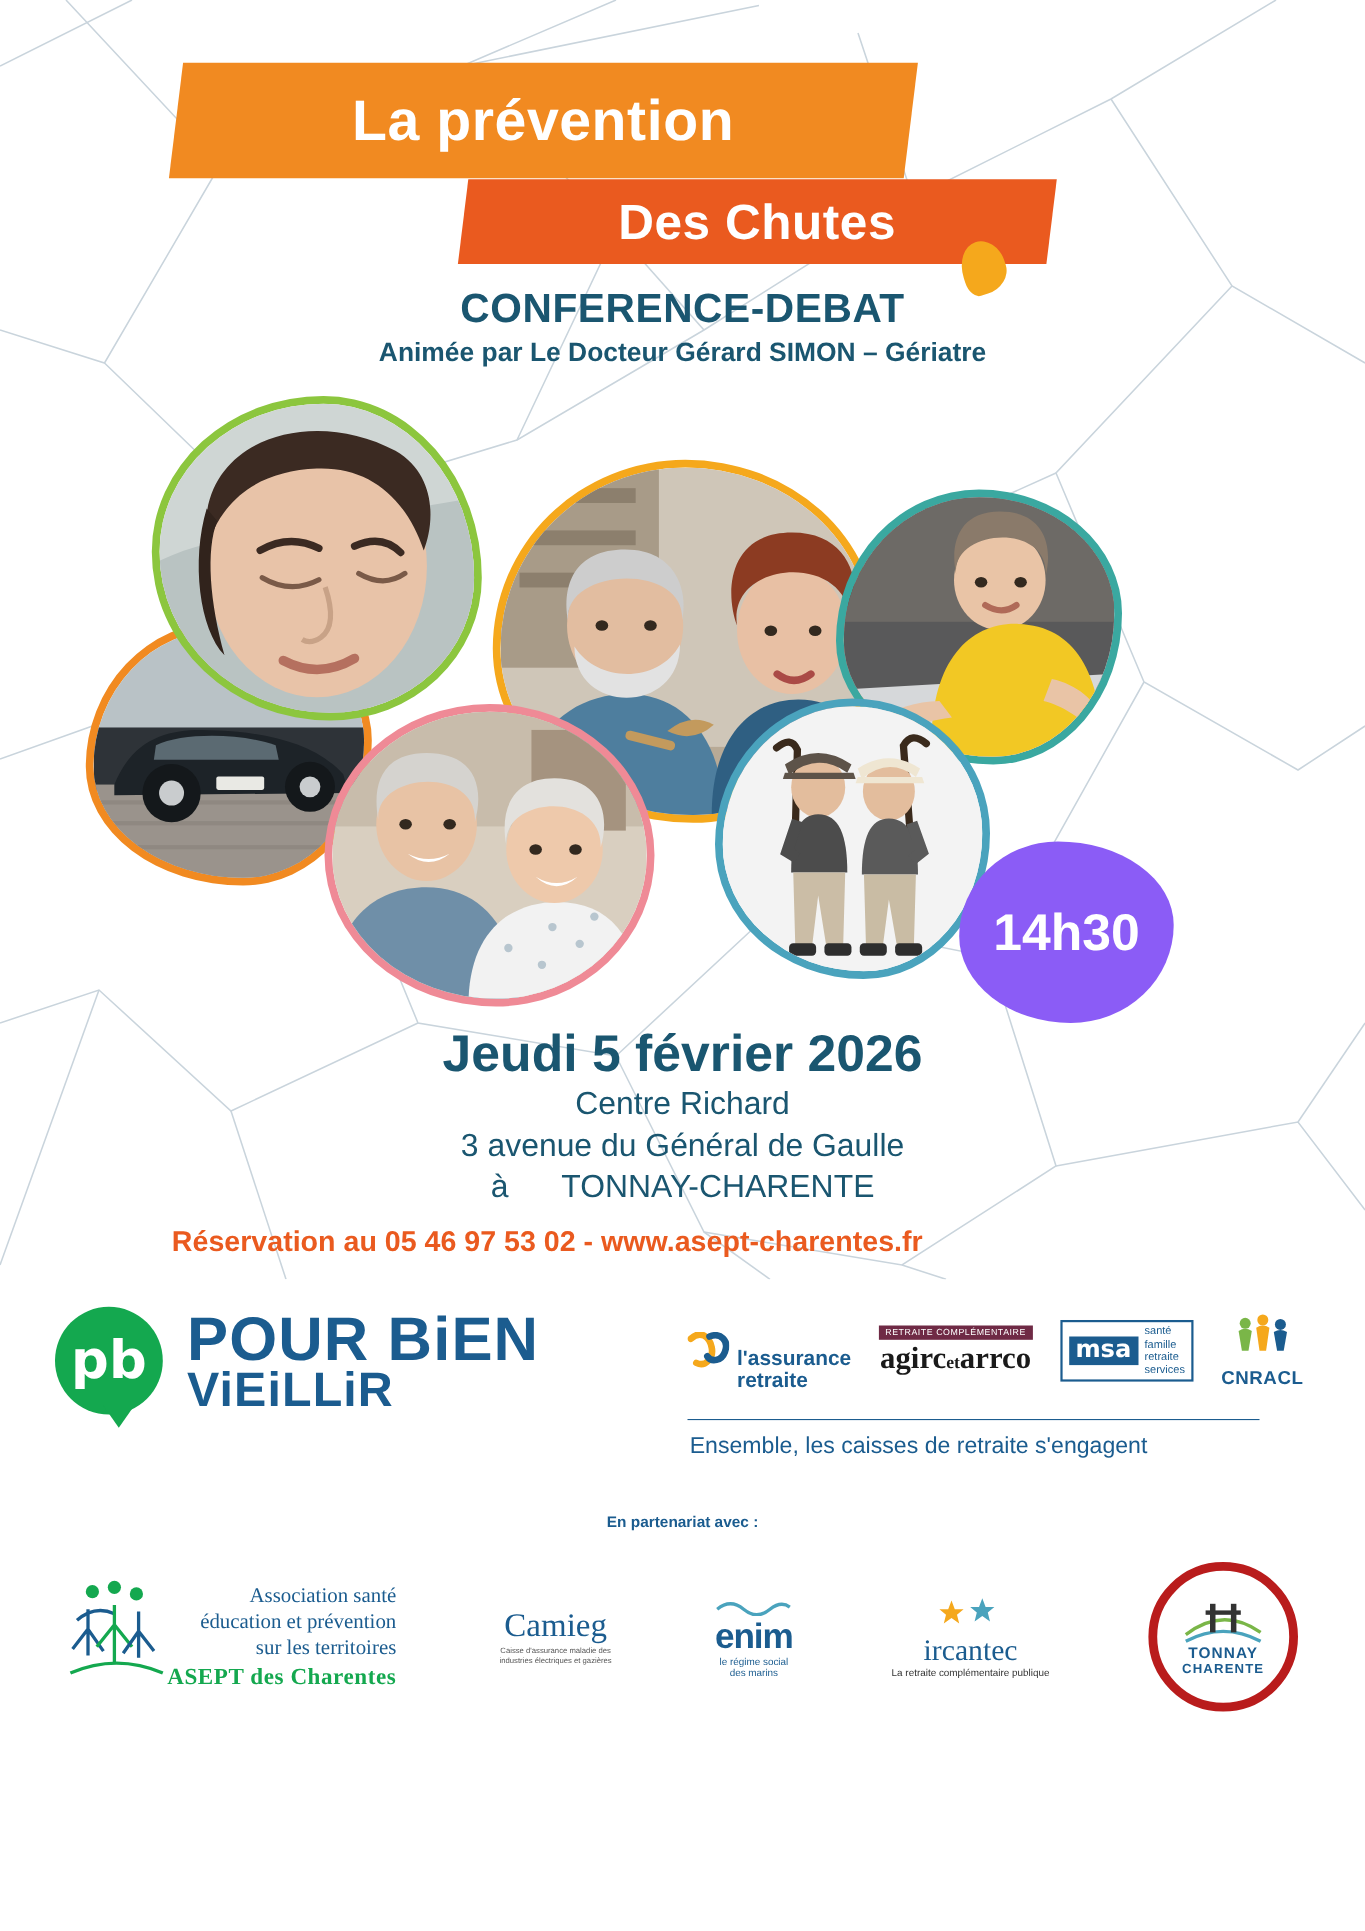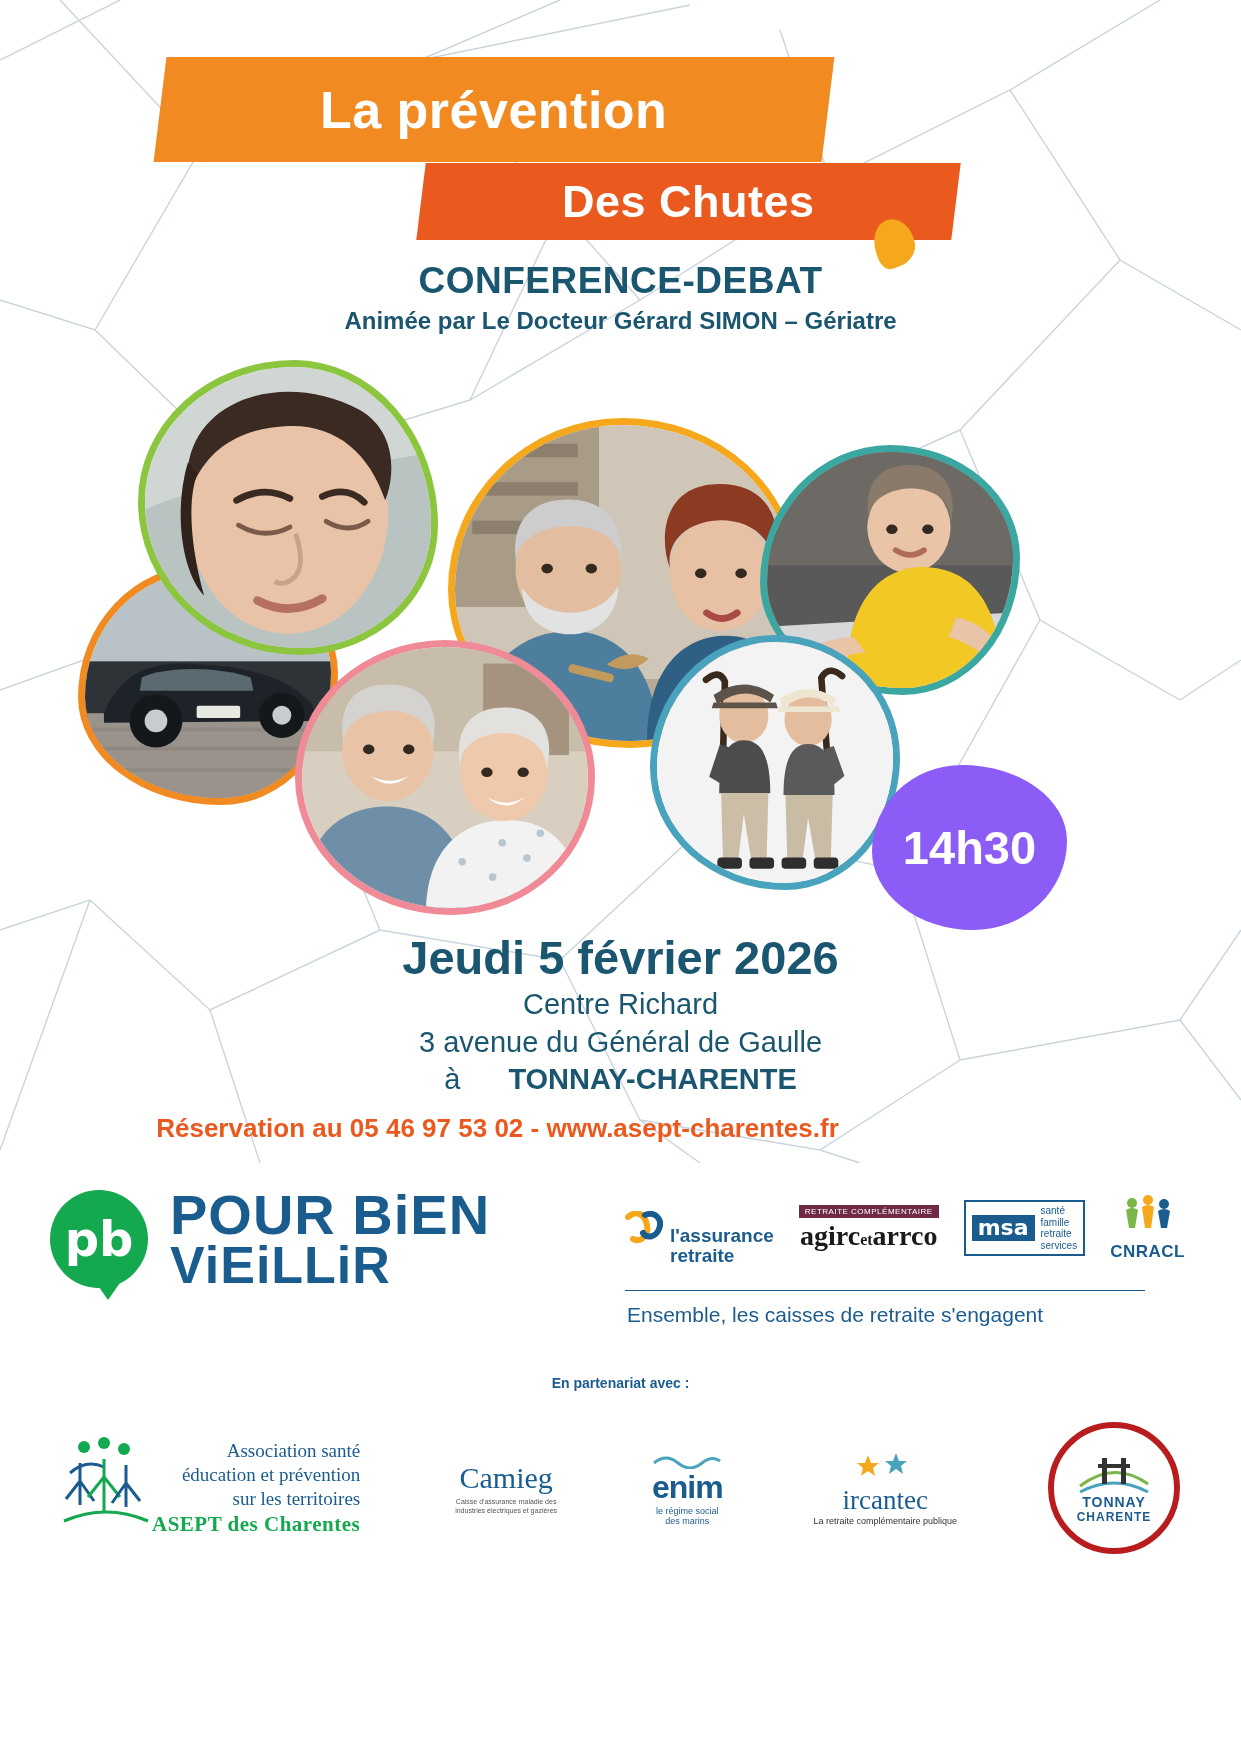--- a/index.html
+++ b/index.html
@@ -204,21 +204,21 @@
     color: #1a5670;
   }
   .event-city {
     position: absolute;
     left: 0; top: 1063px;
     width: 1241px;
     text-align: center;
     font-size: 29px;
     color: #1a5670;
   }
-  .event-city b { font-weight: bold; margin-left: 40px; }
+  .event-city b { font-weight: normal; margin-left: 40px; }
   .reservation {
     position: absolute;
     left: 0; top: 1113px;
     width: 995px;
     text-align: center;
     font-size: 26px;
     font-weight: bold;
     color: #ea5a1f;
   }
 
@@ -263,21 +263,21 @@
     border-right: 14px solid transparent;
     border-top: 20px solid #14a84f;
   }
   .pbv-text {
     margin-left: 22px;
     color: #1b5c8f;
     font-weight: bold;
     line-height: 0.95;
   }
   .pbv-l1 { font-size: 56px; letter-spacing: 1px; }
-  .pbv-l2 { font-size: 52px; letter-spacing: 1px; }
+  .pbv-l2 { font-size: 44px; letter-spacing: 1px; }
 
   .retraite-logos {
     position: absolute;
     left: 625px;
     top: 28px;
     width: 560px;
     display: flex;
     align-items: center;
     justify-content: space-between;
   }
@@ -363,21 +363,21 @@
 
   .camieg-name { font-family: "Liberation Serif", serif; font-size: 30px; color: #1b5c8f; }
   .camieg-sub { font-size: 7px; color: #555; text-align: center; line-height: 1.3; margin-top: 2px; }
 
   .enim-name { font-size: 32px; color: #1b5c8f; font-weight: bold; letter-spacing: -1px; }
   .enim-sub { font-size: 9px; color: #1b5c8f; text-align: center; }
 
   .ircantec-name { font-family: "Liberation Serif", serif; font-size: 27px; color: #1b5c8f; }
   .ircantec-sub { font-size: 9px; color: #333; text-align: center; }
 
-  .tonnay { width: 120px; height: 120px; border-radius: 50%; border: 6px solid #b91c1c; display:flex; flex-direction:column; align-items:center; justify-content:center; }
+  .tonnay { width: 120px; height: 120px; border-radius: 50%; border: 8px solid #b91c1c; display:flex; flex-direction:column; align-items:center; justify-content:center; }
   .tonnay-l1 { font-size: 14px; color: #1b5c8f; font-weight: bold; letter-spacing: 1px; }
   .tonnay-l2 { font-size: 12px; color: #1b5c8f; font-weight: bold; letter-spacing: 1px; }
 </style>
 </head>
 <body>
 
 <svg class="bg-network" width="1241" height="1755" viewBox="0 0 1241 1755">
   <g stroke="#c9d4dc" stroke-width="1.4" fill="none">
     <path d="M0,60 L120,0"></path>
     <path d="M60,0 L200,150 L95,330 L0,300"></path>

